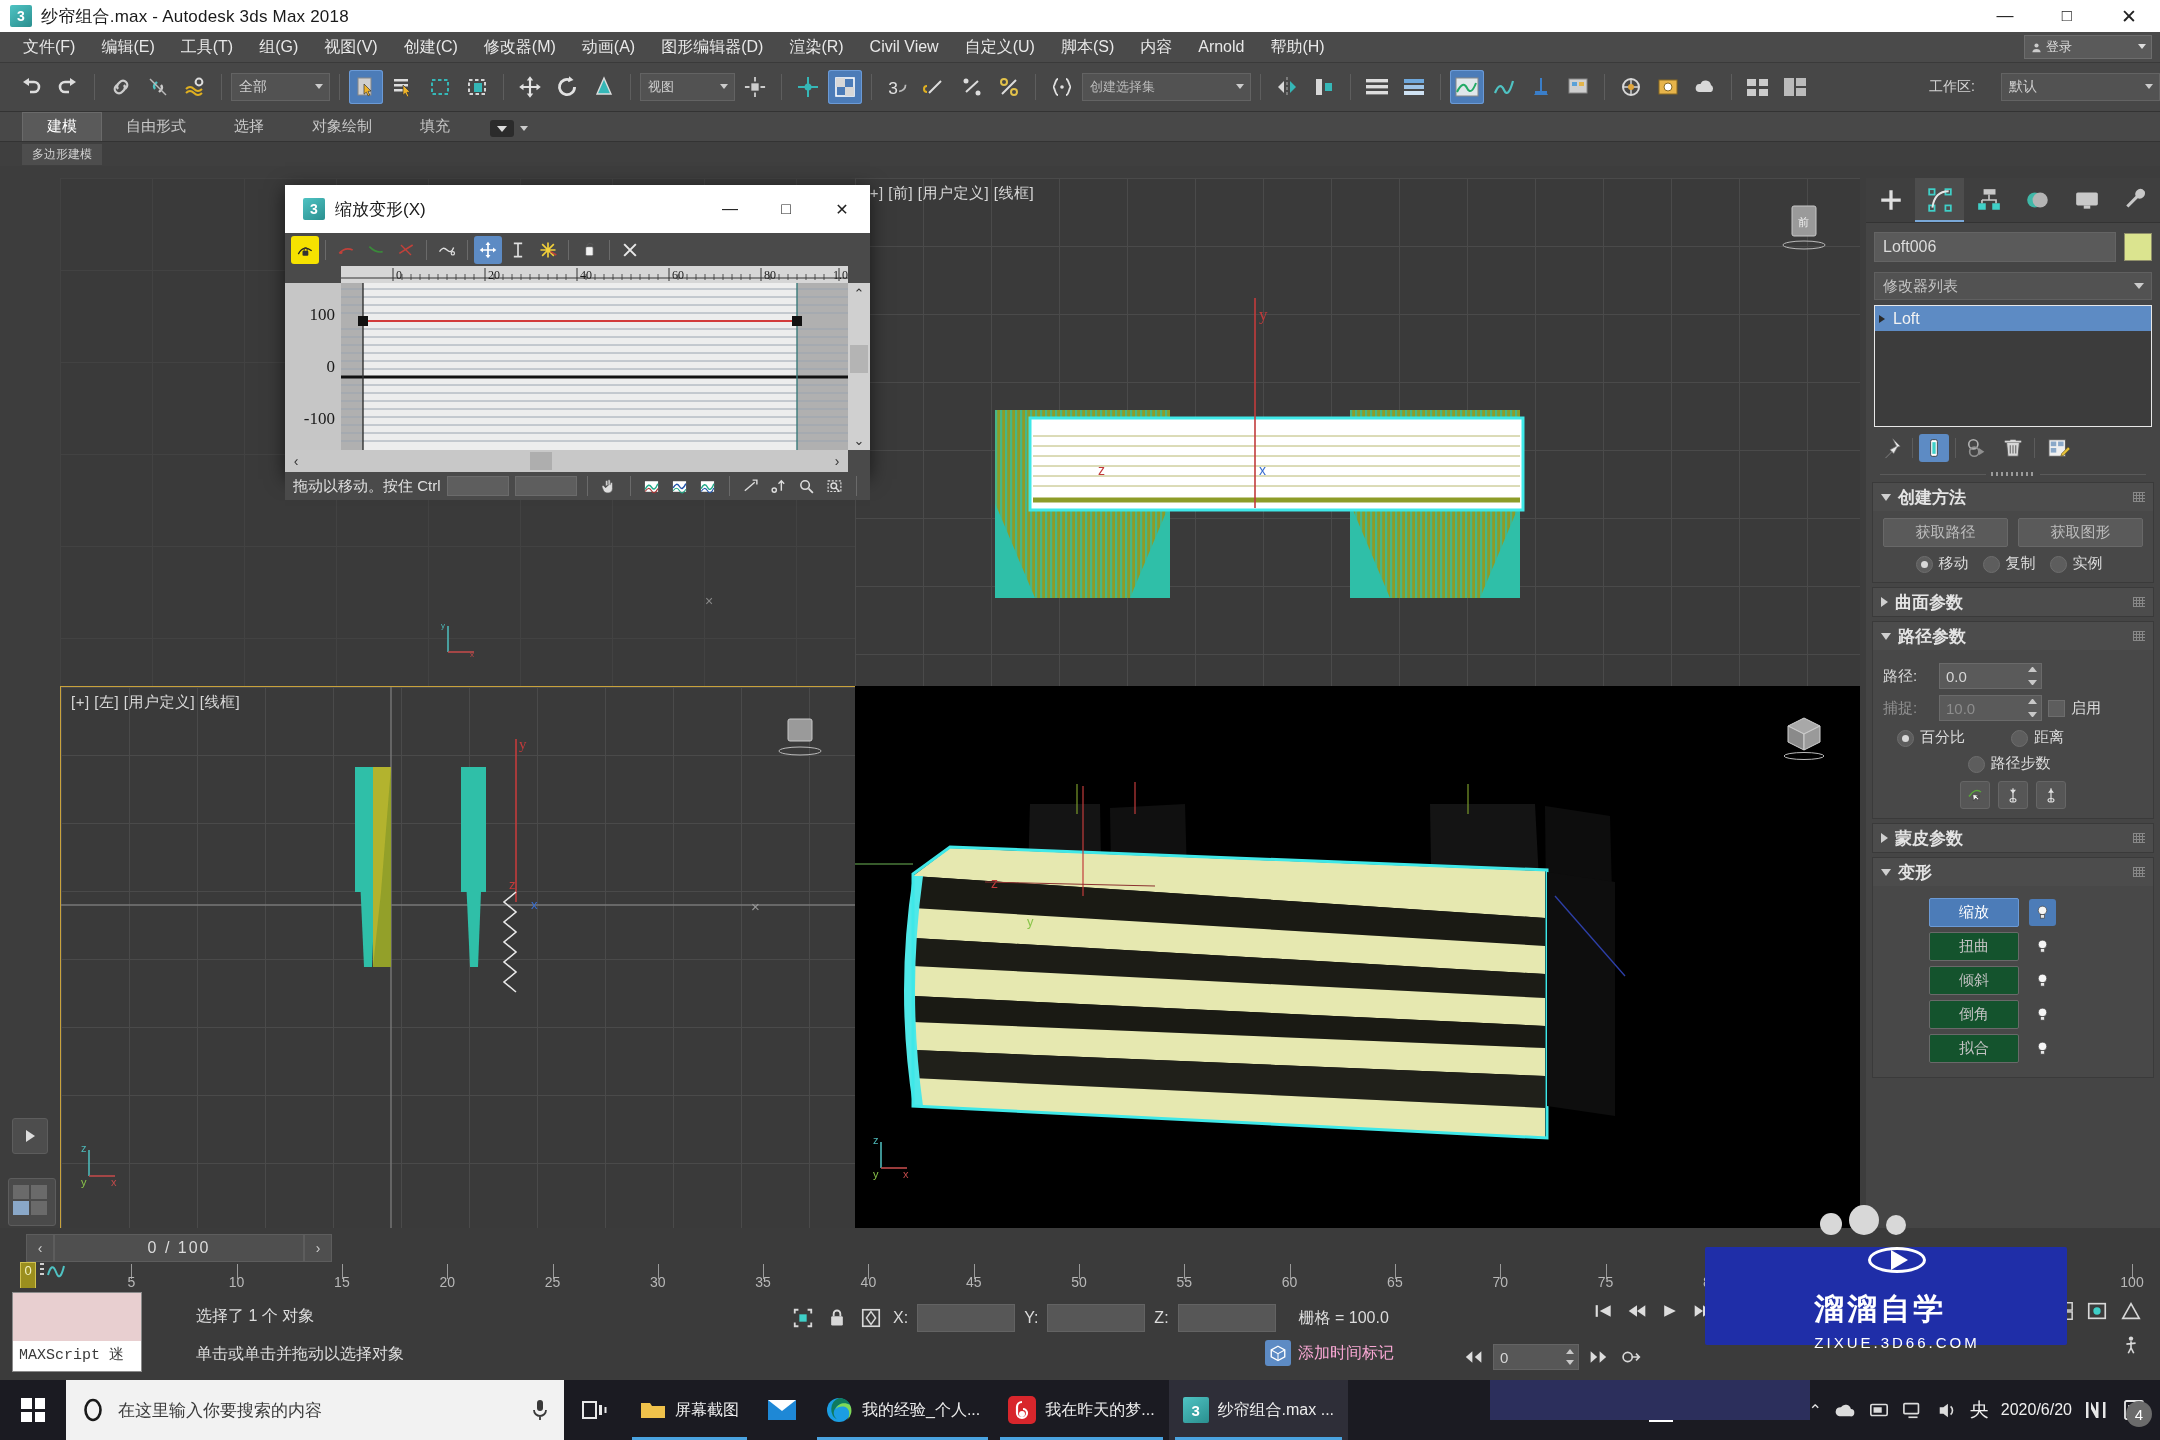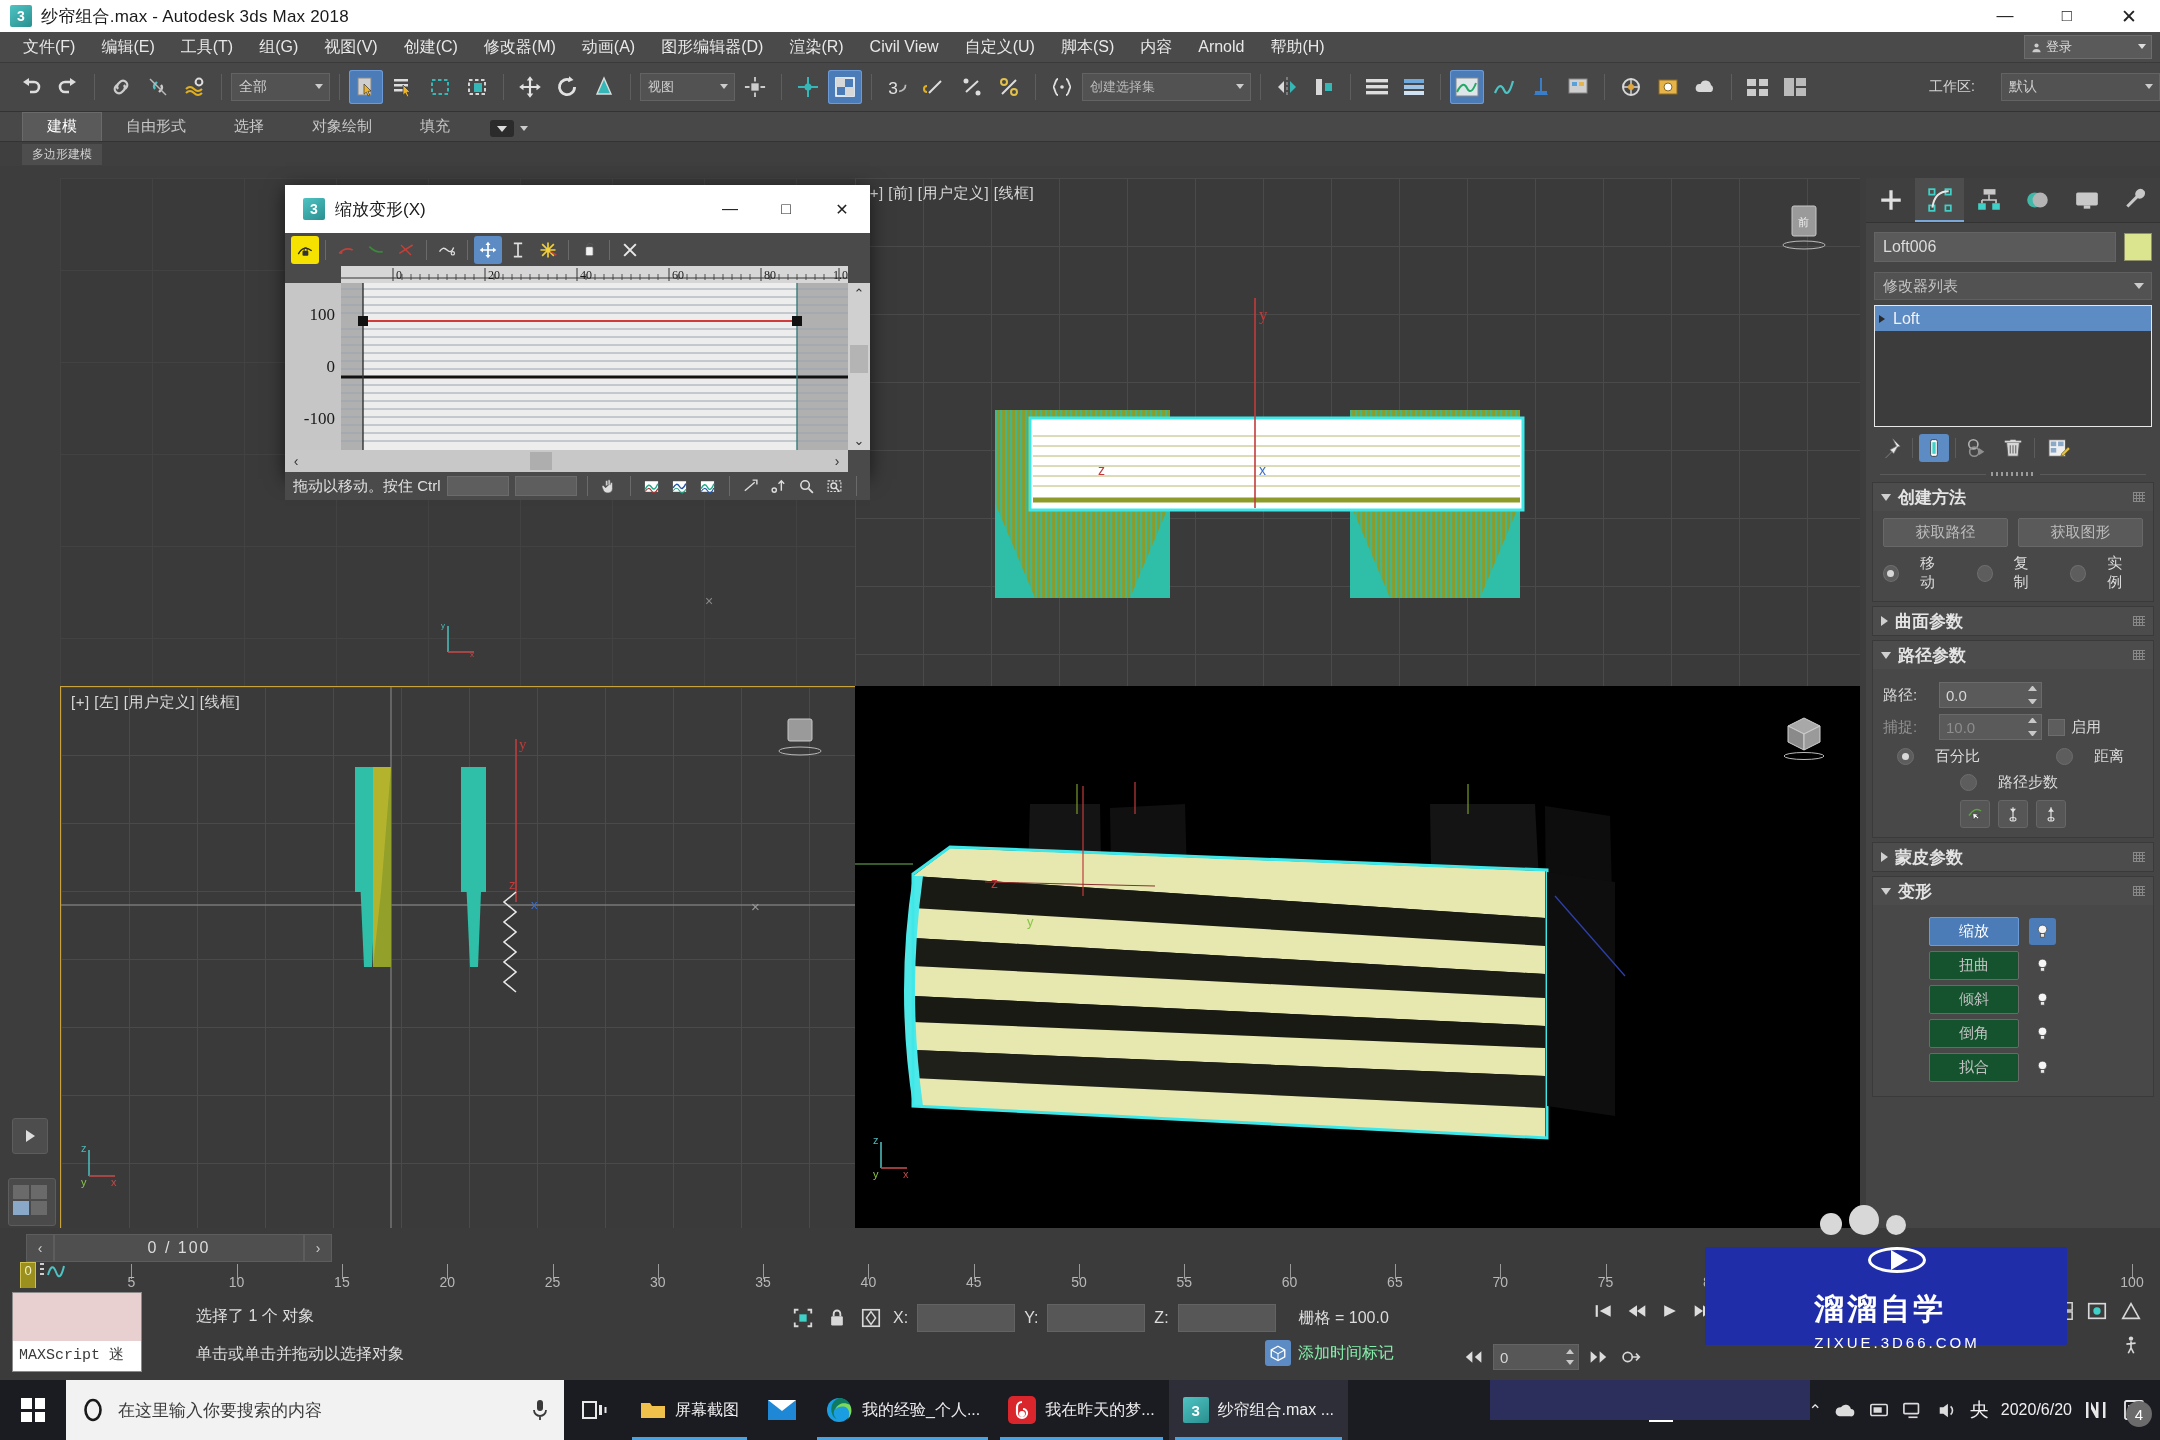--- a/index.html
+++ b/index.html
@@ -103,21 +103,21 @@
   .tri-down{border-left:5px solid transparent;border-right:5px solid transparent;border-top:7px solid #d0d0d0;}
   .tri-right{border-top:5px solid transparent;border-bottom:5px solid transparent;border-left:7px solid #d0d0d0;}
   .roll-title{font-size:17px;color:#e4e4e4;font-weight:bold;}
   .roll-grip{position:absolute;right:8px;width:12px;height:10px;
      background:repeating-linear-gradient(90deg,#888 0 1px,transparent 1px 3px),
                 repeating-linear-gradient(0deg,#888 0 1px,transparent 1px 3px);}
   .roll-body{padding:7px 10px 9px 10px;}
   .btnrow{display:flex;gap:10px;justify-content:center;}
   .gbtn{flex:1;height:27px;background:#5a5a5a;border:1px solid #686868;border-radius:2px;
      color:#bdbdbd;font-size:15px;display:flex;align-items:center;justify-content:center;}
-  .radiorow{display:flex;align-items:center;gap:21px;margin-top:7px;justify-content:center;}
+  .radiorow{display:flex;align-items:flex-end;gap:6px;margin-top:7px;justify-content:center;}
   .radio{width:15px;height:15px;border-radius:50%;background:#5d5d5d;border:1px solid #6d6d6d;
      display:flex;align-items:center;justify-content:center;}
   .radio.on:after{content:"";width:7px;height:7px;border-radius:50%;background:#d8d8d8;}
   .rlabel{font-size:15px;color:#dcdcdc;margin-right:8px;}
   .fieldrow{display:flex;align-items:center;gap:6px;margin-top:6px;}
   .flabel{font-size:15px;color:#d8d8d8;width:50px;}
   .flabel.dim{color:#8f8f8f;}
   .spin{width:95px;height:24px;background:#5a5a5a;border:1px solid #6a6a6a;position:relative;
      color:#d6d6d6;font-size:15px;display:flex;align-items:center;padding-left:6px;}
   .spin.dim{color:#8d8d8d;}
@@ -181,21 +181,21 @@
   .mxs-pink{height:48px;background:#e8cfd0;}
   .mxs-lbl{font-size:15px;color:#3a3a3a;padding:4px 4px 0 6px;white-space:nowrap;
      font-family:"Liberation Mono","DejaVu Sans Mono",monospace;}
   .st-line{position:absolute;left:196px;font-size:16px;color:#ddd;}
   .xyz-lbl{font-size:16px;color:#dcdcdc;}
   .xyz-f{width:96px;height:26px;background:#575757;border:1px solid #636363;}
   .grid-lbl{font-size:16px;color:#dcdcdc;margin-left:14px;}
   .timetag{position:absolute;left:1265px;top:52px;display:flex;align-items:center;gap:7px;}
   .tt-icon{width:26px;height:26px;background:#5d8bc4;border-radius:3px;
      display:flex;align-items:center;justify-content:center;}
-  .tt-lbl{font-size:16px;color:#86efac;}
+  .tt-lbl{font-size:16px;color:#f9a8d4;}
   .transport{position:absolute;left:1590px;top:10px;display:flex;align-items:center;gap:5px;}
   .tp{width:28px;height:26px;display:flex;align-items:center;justify-content:center;color:#d8d8d8;font-size:13px;}
   .keyrow{position:absolute;left:1460px;top:56px;display:flex;align-items:center;gap:5px;}
   .key-field{width:78px;height:24px;background:#575757;border:1px solid #646464;
      color:#d6d6d6;font-size:15px;display:flex;align-items:center;padding-left:6px;position:relative;}
   .navicons{position:absolute;right:16px;top:10px;display:flex;gap:8px;flex-wrap:wrap;width:230px;
      justify-content:flex-end;}
   .nav-i{width:26px;height:26px;display:flex;align-items:center;justify-content:center;}
 
   

